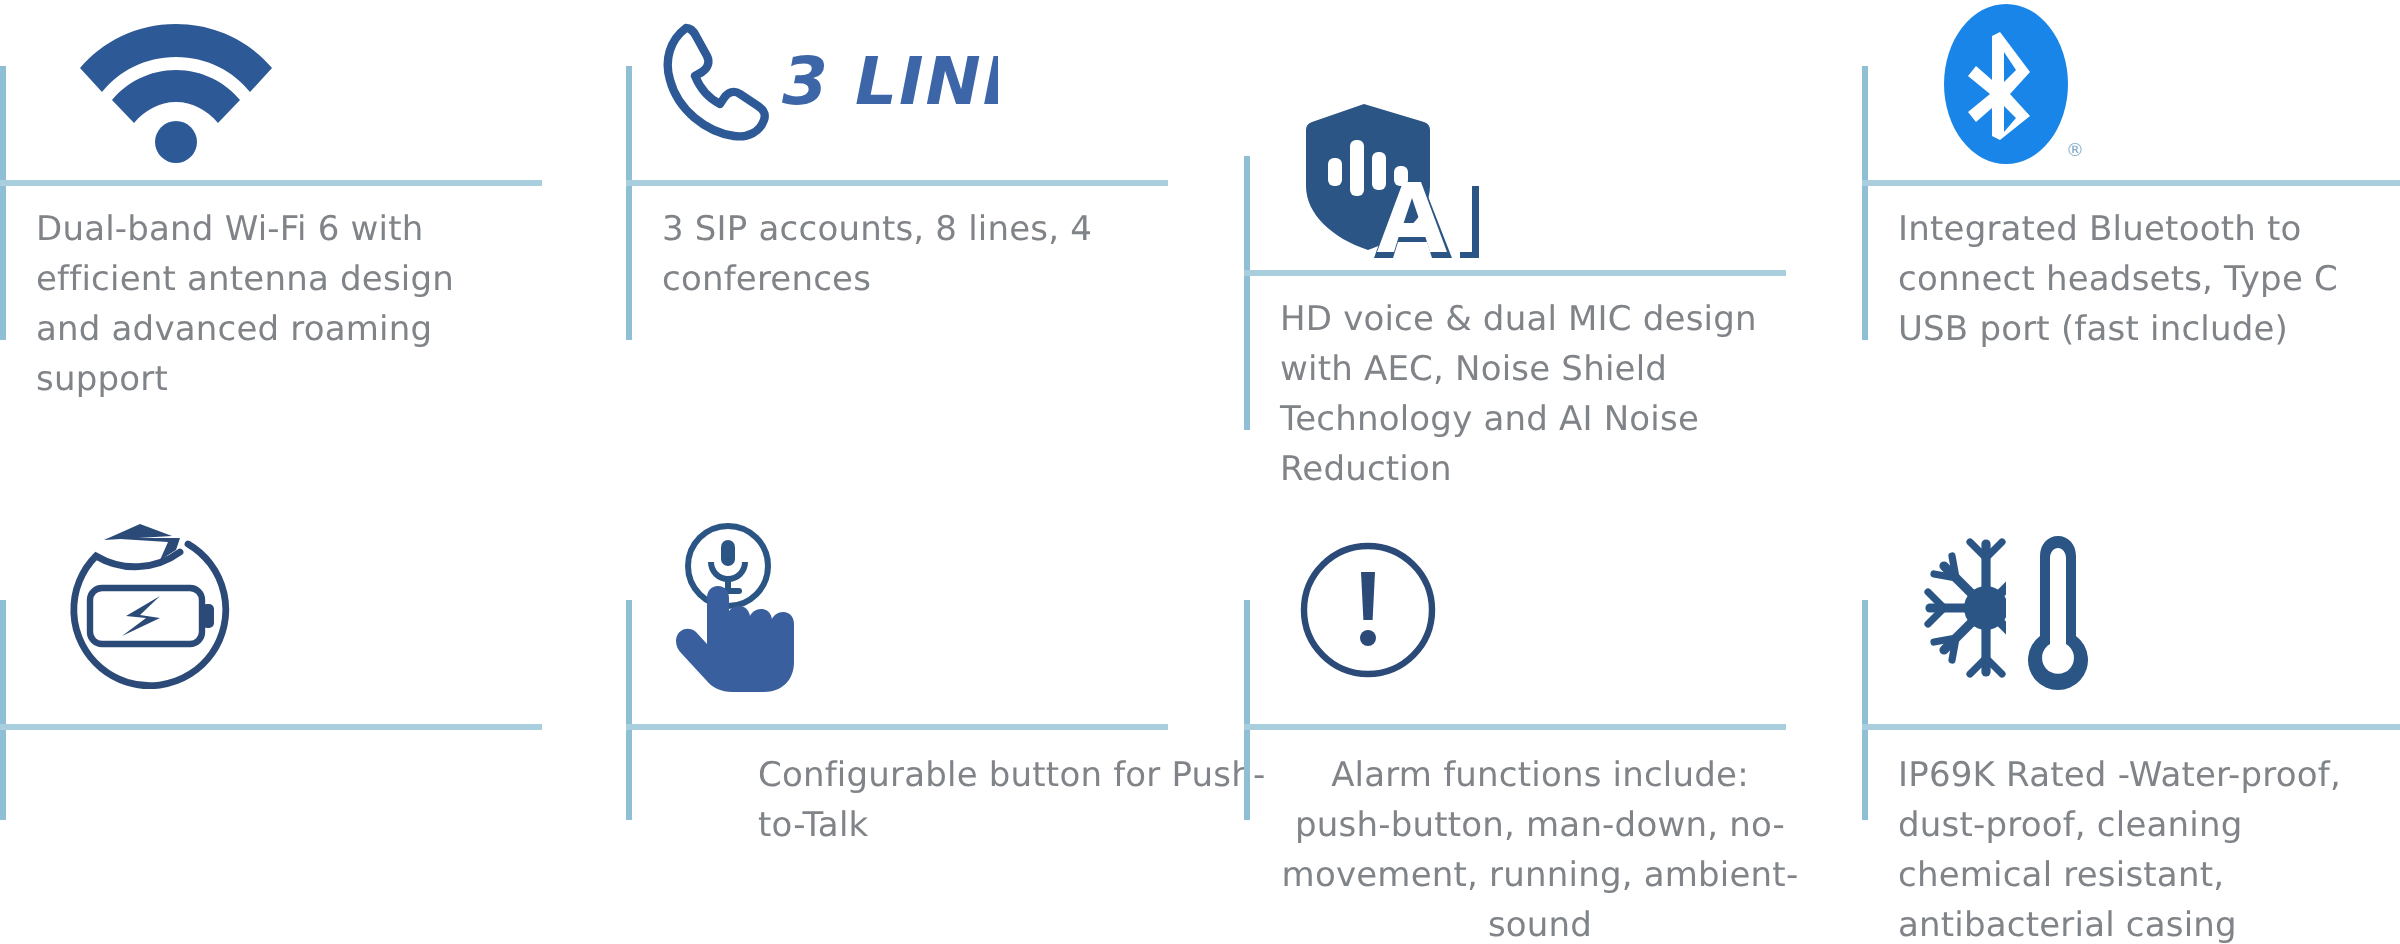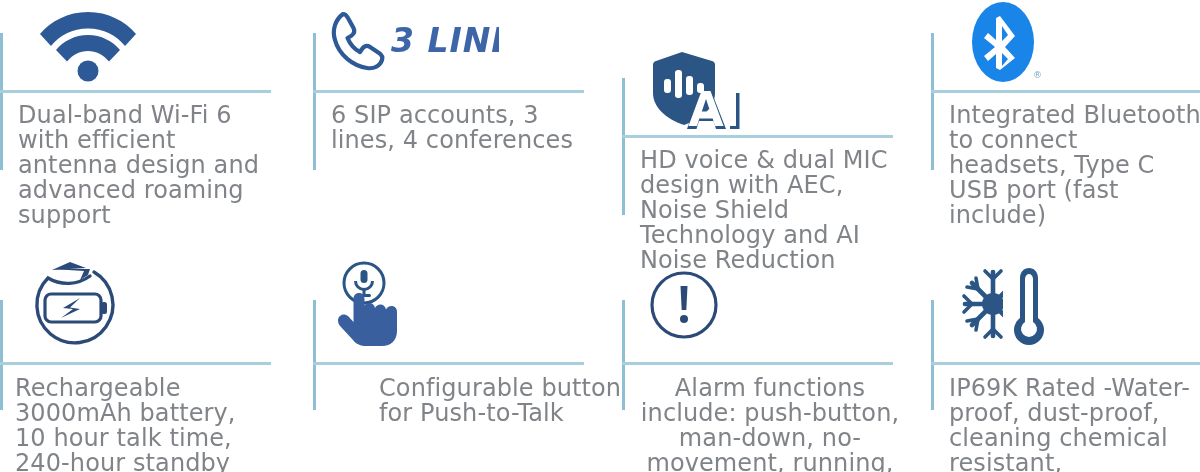--- a/index.html
+++ b/index.html
@@ -36,21 +36,21 @@
   }
   .icon-area {
     position: absolute;
     display: flex;
     align-items: flex-end;
     justify-content: flex-start;
   }
   .desc {
     position: absolute;
     color: #808488;
-    font-size: 24px;
+    font-size: 17px;
     line-height: 25px;
     letter-spacing: 0.1px;
   }
 </style>
 </head>
 <body>
 
 <div class="grid">
 
   <div class="cell" style="left:0px; top:0px; width:300px; height:236px;">
@@ -70,21 +70,21 @@
 
   <div class="cell" style="left:313px; top:0px; width:300px; height:236px;">
     <div class="vbar" style="left:0px; top:33px; height:137px;"></div>
     <div class="hbar" style="left:0px; top:90px; width:271px;"></div>
     <div class="icon-area" style="left:16px; top:8px; width:170px; height:66px;">
       <svg width="170" height="66" viewBox="0 0 170 66">
         <path d="M14 6 C6 12 3 22 6 32 C10 47 24 58 38 60 C45 61 51 58 53 52 C54 49 53 47 50 45 L41 39 C38 37 35 38 33 41 L31 44 C25 41 21 36 18.5 30 L22 28 C25 26 26 23 24.5 20 L19 10 C17.5 7 16 6 14 6 Z" fill="none" stroke="#2d5a96" stroke-width="4.2" stroke-linejoin="round"></path>
         <text x="62" y="44" font-family="DejaVu Sans, Liberation Sans, sans-serif" font-size="33" font-weight="bold" font-style="italic" fill="#3d66a8" letter-spacing="1">3 LINES</text>
       </svg>
     </div>
-    <div class="desc" style="left:18px; top:103px; width:245px;">6 SIP accounts, 3 lines, 4 conferences</div>
+    <div class="desc" style="left:18px; top:103px; width:245px;">3 SIP accounts, 8 lines, 4 conferences</div>
   </div>
 
   <div class="cell" style="left:622px; top:0px; width:300px; height:236px;margin-top:45px;">
     <div class="vbar" style="left:0px; top:33px; height:137px;"></div>
     <div class="hbar" style="left:0px; top:90px; width:271px;"></div>
     <div class="icon-area" style="left:22px; top:4px; width:110px; height:82px;">
       <svg width="110" height="82" viewBox="0 0 110 82">
         <path d="M38 3 L68 12 C70 12.6 71 14 71 16 L71 44 C71 58 58 70 40 76 C22 70 9 58 9 44 L9 16 C9 14 10 12.6 12 12 Z" fill="#2b5585"></path>
         <g fill="#ffffff">
           <rect x="20" y="30" width="7" height="14" rx="3"></rect>
@@ -125,21 +125,20 @@
     <div class="icon-area" style="left:28px; top:20px; width:100px; height:96px;">
       <svg width="100" height="96" viewBox="0 0 100 96">
         <path d="M66 12 A38 38 0 1 1 20 18 A38 38 0 0 0 62 16" fill="none" stroke="#2b4a78" stroke-width="3.4" stroke-linecap="round"></path>
         <path d="M24 9 L62 9 L60 15 L52 20 L56 11 Z" fill="#2b4a78"></path>
         <path d="M24 10 L58 8 L42 2 Z" fill="#2b4a78"></path>
         <rect x="17" y="34" width="56" height="28" rx="6" fill="none" stroke="#2b4a78" stroke-width="3.2"></rect>
         <rect x="73" y="42" width="6" height="12" rx="2.5" fill="#2b4a78"></rect>
         <path d="M52 38 L35 48 L45 49 L33 58 L52 49 L42 47.5 Z" fill="#2b4a78"></path>
       </svg>
     </div>
-    <div class="desc" style="left:15px; top:136px; width:255px;">Rechargeable 3000mAh battery, 10 hour talk time, 240-hour standby</div>
   </div>
 
   <div class="cell" style="left:313px; top:240px; width:300px; height:232px;">
     <div class="vbar" style="left:0px; top:60px; height:110px;"></div>
     <div class="hbar" style="left:0px; top:122px; width:271px;"></div>
     <div class="icon-area" style="left:16px; top:20px; width:90px; height:96px;">
       <svg width="90" height="96" viewBox="0 0 90 96">
         <circle cx="35" cy="23" r="20" fill="none" stroke="#2b5585" stroke-width="3"></circle>
         <g fill="#2b5585">
           <rect x="31.5" y="10" width="7" height="13" rx="3.5"></rect>

